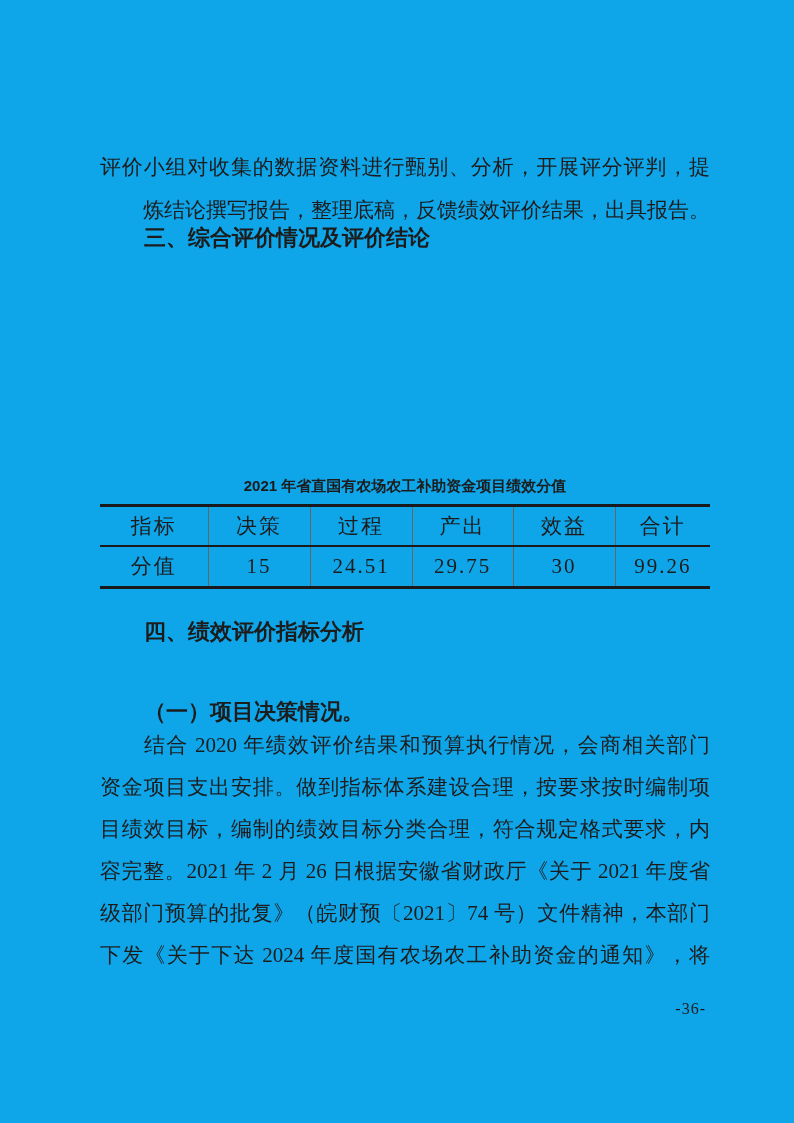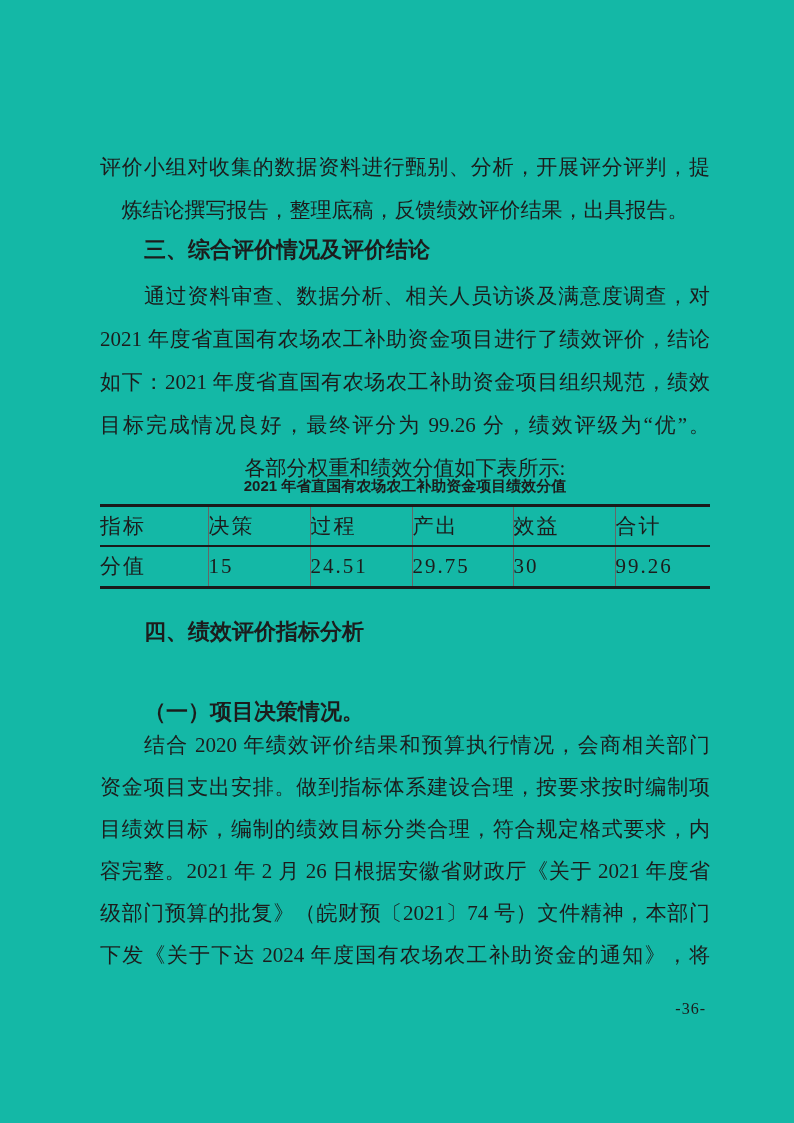--- a/index.html
+++ b/index.html
@@ -1,34 +1,34 @@
 <!DOCTYPE html>
 <html><head>
 <meta charset="utf-8">
 <style>
   * { margin: 0; padding: 0; box-sizing: border-box; }
   html, body { background: #ffffff; }
   .page {
     position: relative;
     width: 794px;
     height: 1123px;
-    background: #14b8a6;
+    background: #0ea5e9;
     overflow: hidden;
     font-family: "Liberation Serif", "DejaVu Serif", serif;
     color: #1c1c1c;
   }
   .block {
     position: absolute;
     left: 100px;
     width: 610px;
   }
   .line {
     font-size: 21px;
     line-height: 43px;
-    text-align: center;
+    text-align: right;
     white-space: normal;
   }
   .just {
     text-align: justify;
     text-align-last: justify;
   }
   .ind { padding-left: 44px; }
   .p3 .line { line-height: 42px; }
   .heading {
     font-family: "Liberation Sans", "DejaVu Sans", sans-serif;
@@ -58,21 +58,21 @@
     position: absolute;
     left: 100px;
     top: 504px;
     width: 610px;
     border-collapse: collapse;
     table-layout: fixed;
     border-top: 3px solid #1a1a1a;
     border-bottom: 3px solid #1a1a1a;
   }
   table.score td {
-    text-align: left;
+    text-align: center;
     vertical-align: middle;
     font-size: 21px;
     letter-spacing: 2px;
     border-right: 1px solid #666;
     padding: 0;
   }
   table.score td:last-child { border-right: none; }
   table.score thead td {
     height: 40px;
     border-bottom: 2px solid #1a1a1a;
@@ -90,29 +90,22 @@
 </head>
 <body>
 
 <div class="page">
 
   <div class="block" style="top:146px">
     <div class="line just">评价小组对收集的数据资料进行甄别、分析，开展评分评判，提</div>
     <div class="line">炼结论撰写报告，整理底稿，反馈绩效评价结果，出具报告。</div>
   </div>
 
-  <div class="block heading" style="top:228px">三、综合评价情况及评价结论</div>
+  <div class="block heading" style="top:216px">三、综合评价情况及评价结论</div>
 
-  <div class="block" style="top:275px">
-    <div class="line just ind">通过资料审查、数据分析、相关人员访谈及满意度调查，对</div>
-    <div class="line just">2021 年度省直国有农场农工补助资金项目进行了绩效评价，结论</div>
-    <div class="line just">如下：2021 年度省直国有农场农工补助资金项目组织规范，绩效</div>
-    <div class="line just">目标完成情况良好，最终评分为 99.26 分，绩效评级为“优”。</div>
-    <div class="line">各部分权重和绩效分值如下表所示:</div>
-  </div>
 
   <div class="table-title">2021 年省直国有农场农工补助资金项目绩效分值</div>
 
   <table class="score">
     <colgroup>
       <col style="width:108px">
         <col style="width:102px">
         <col style="width:102px">
       <col style="width:101px">
         <col style="width:102px">

